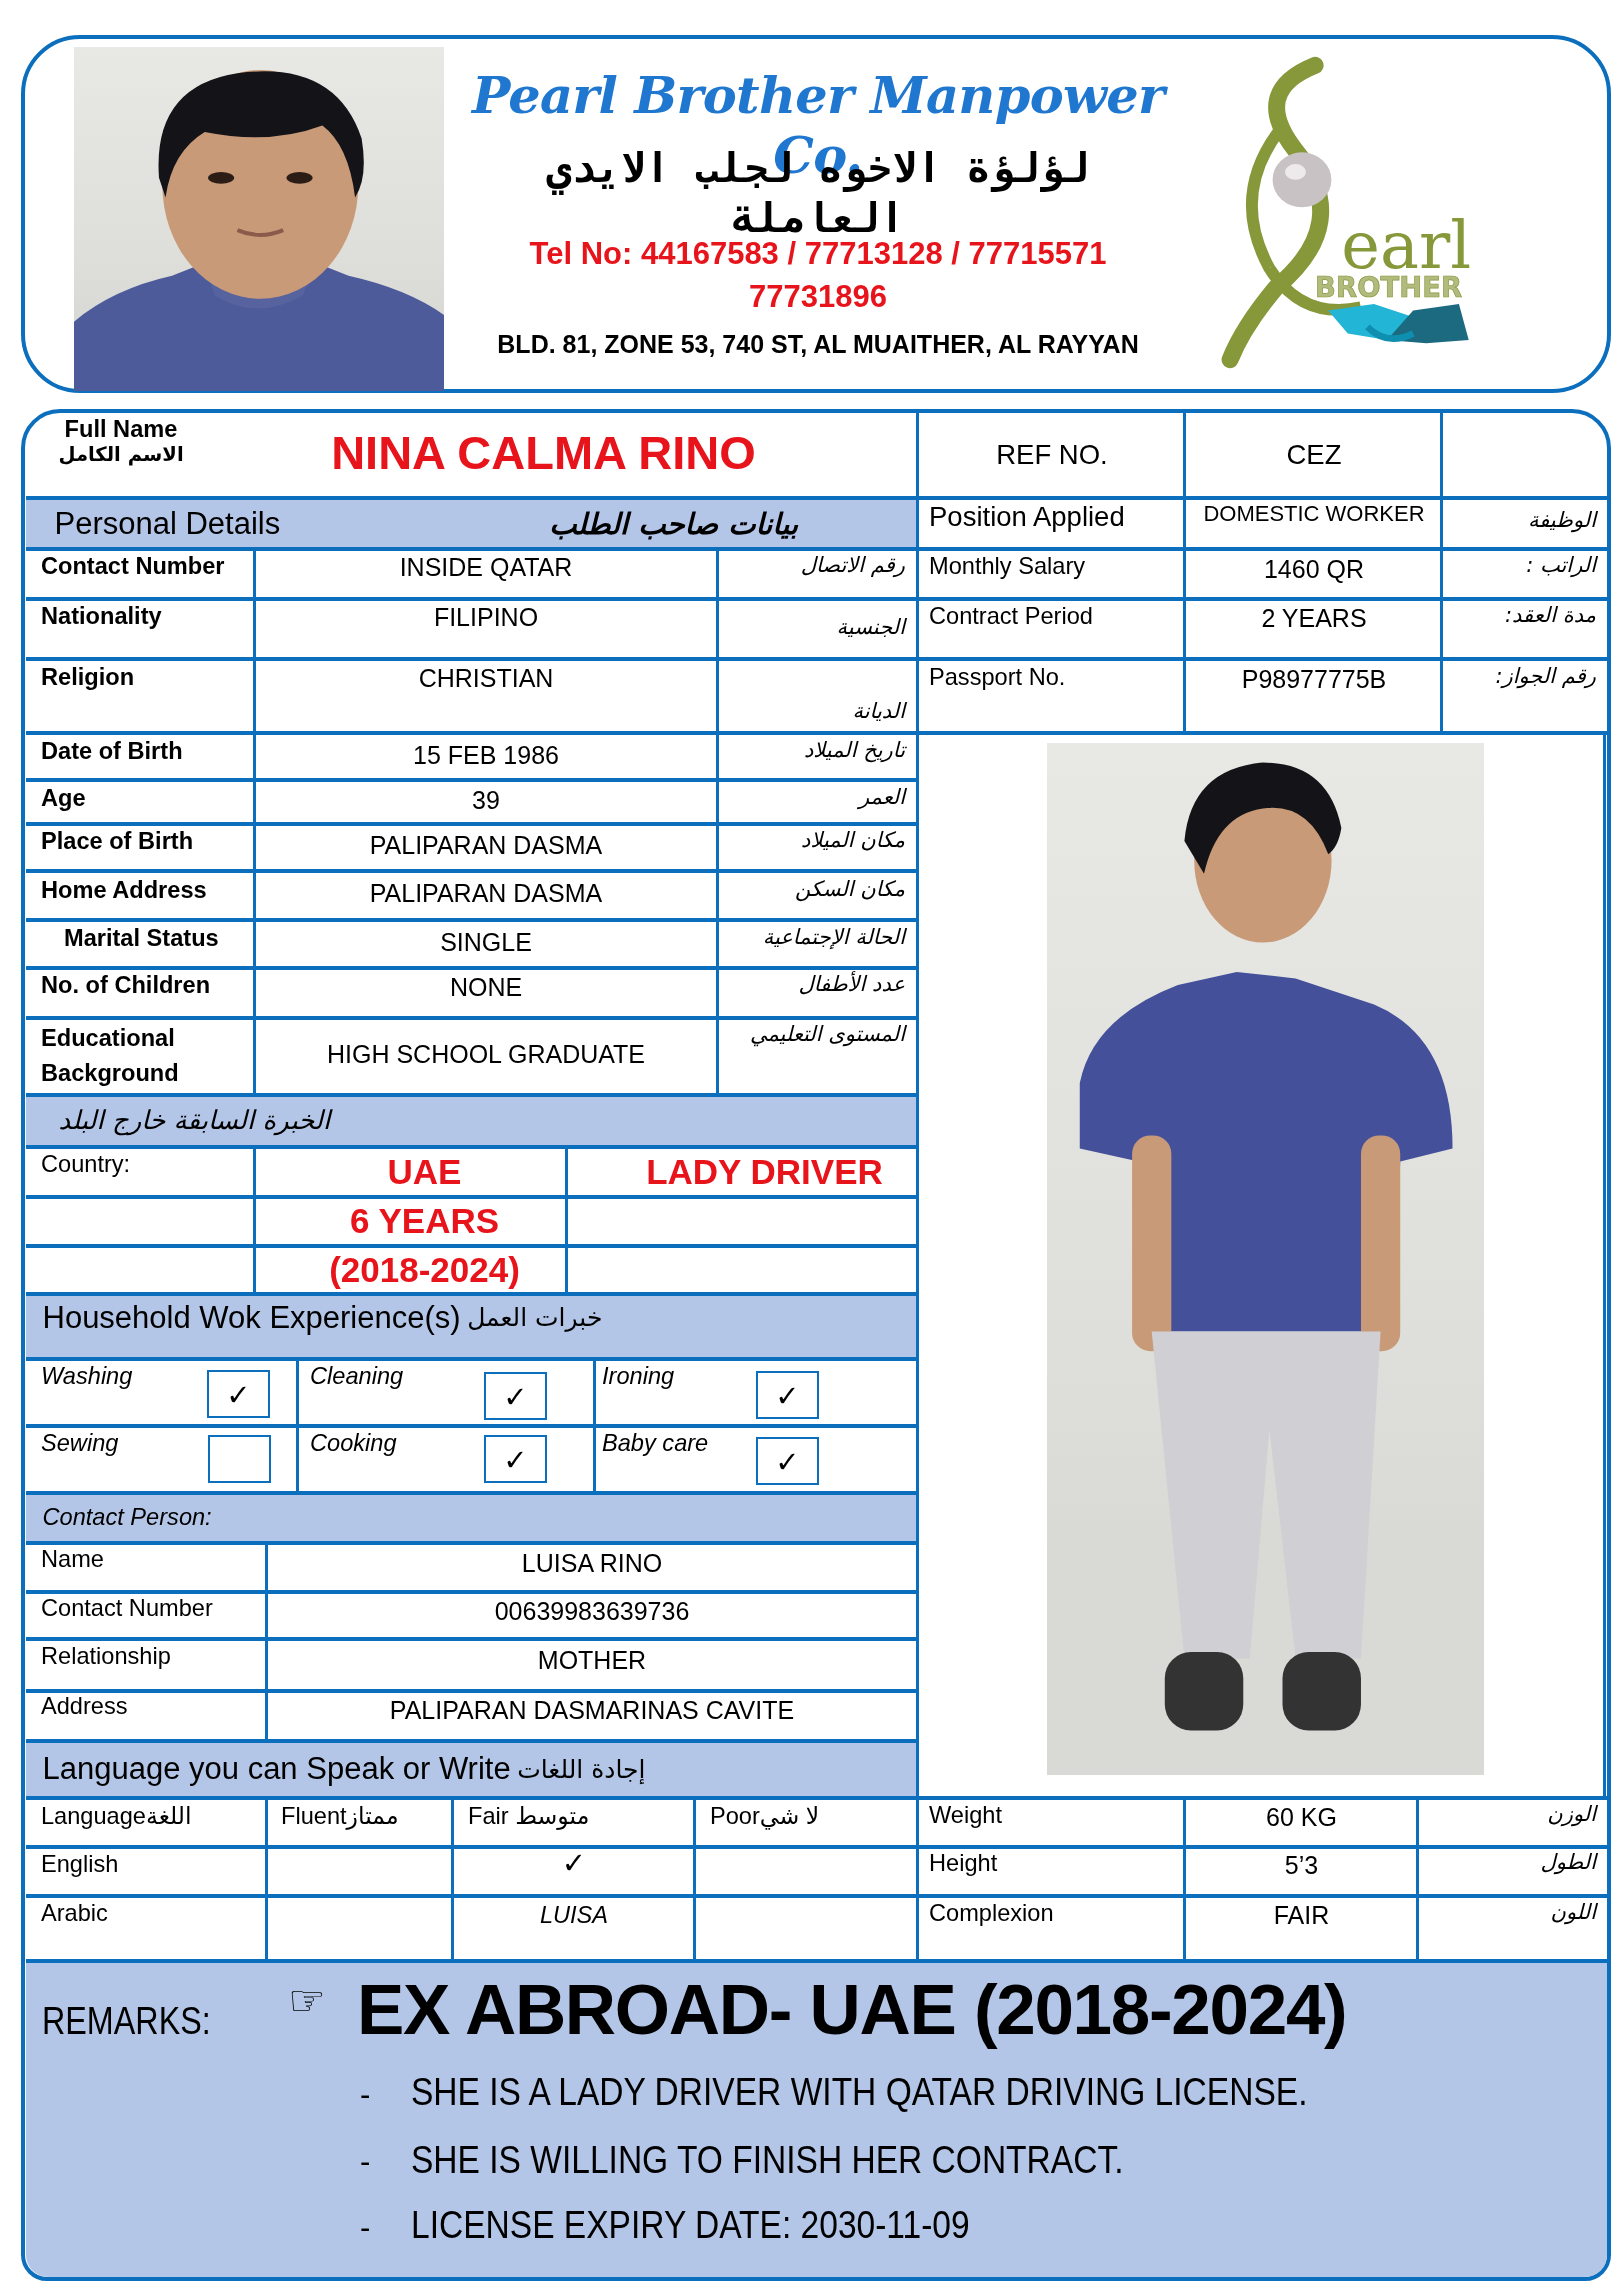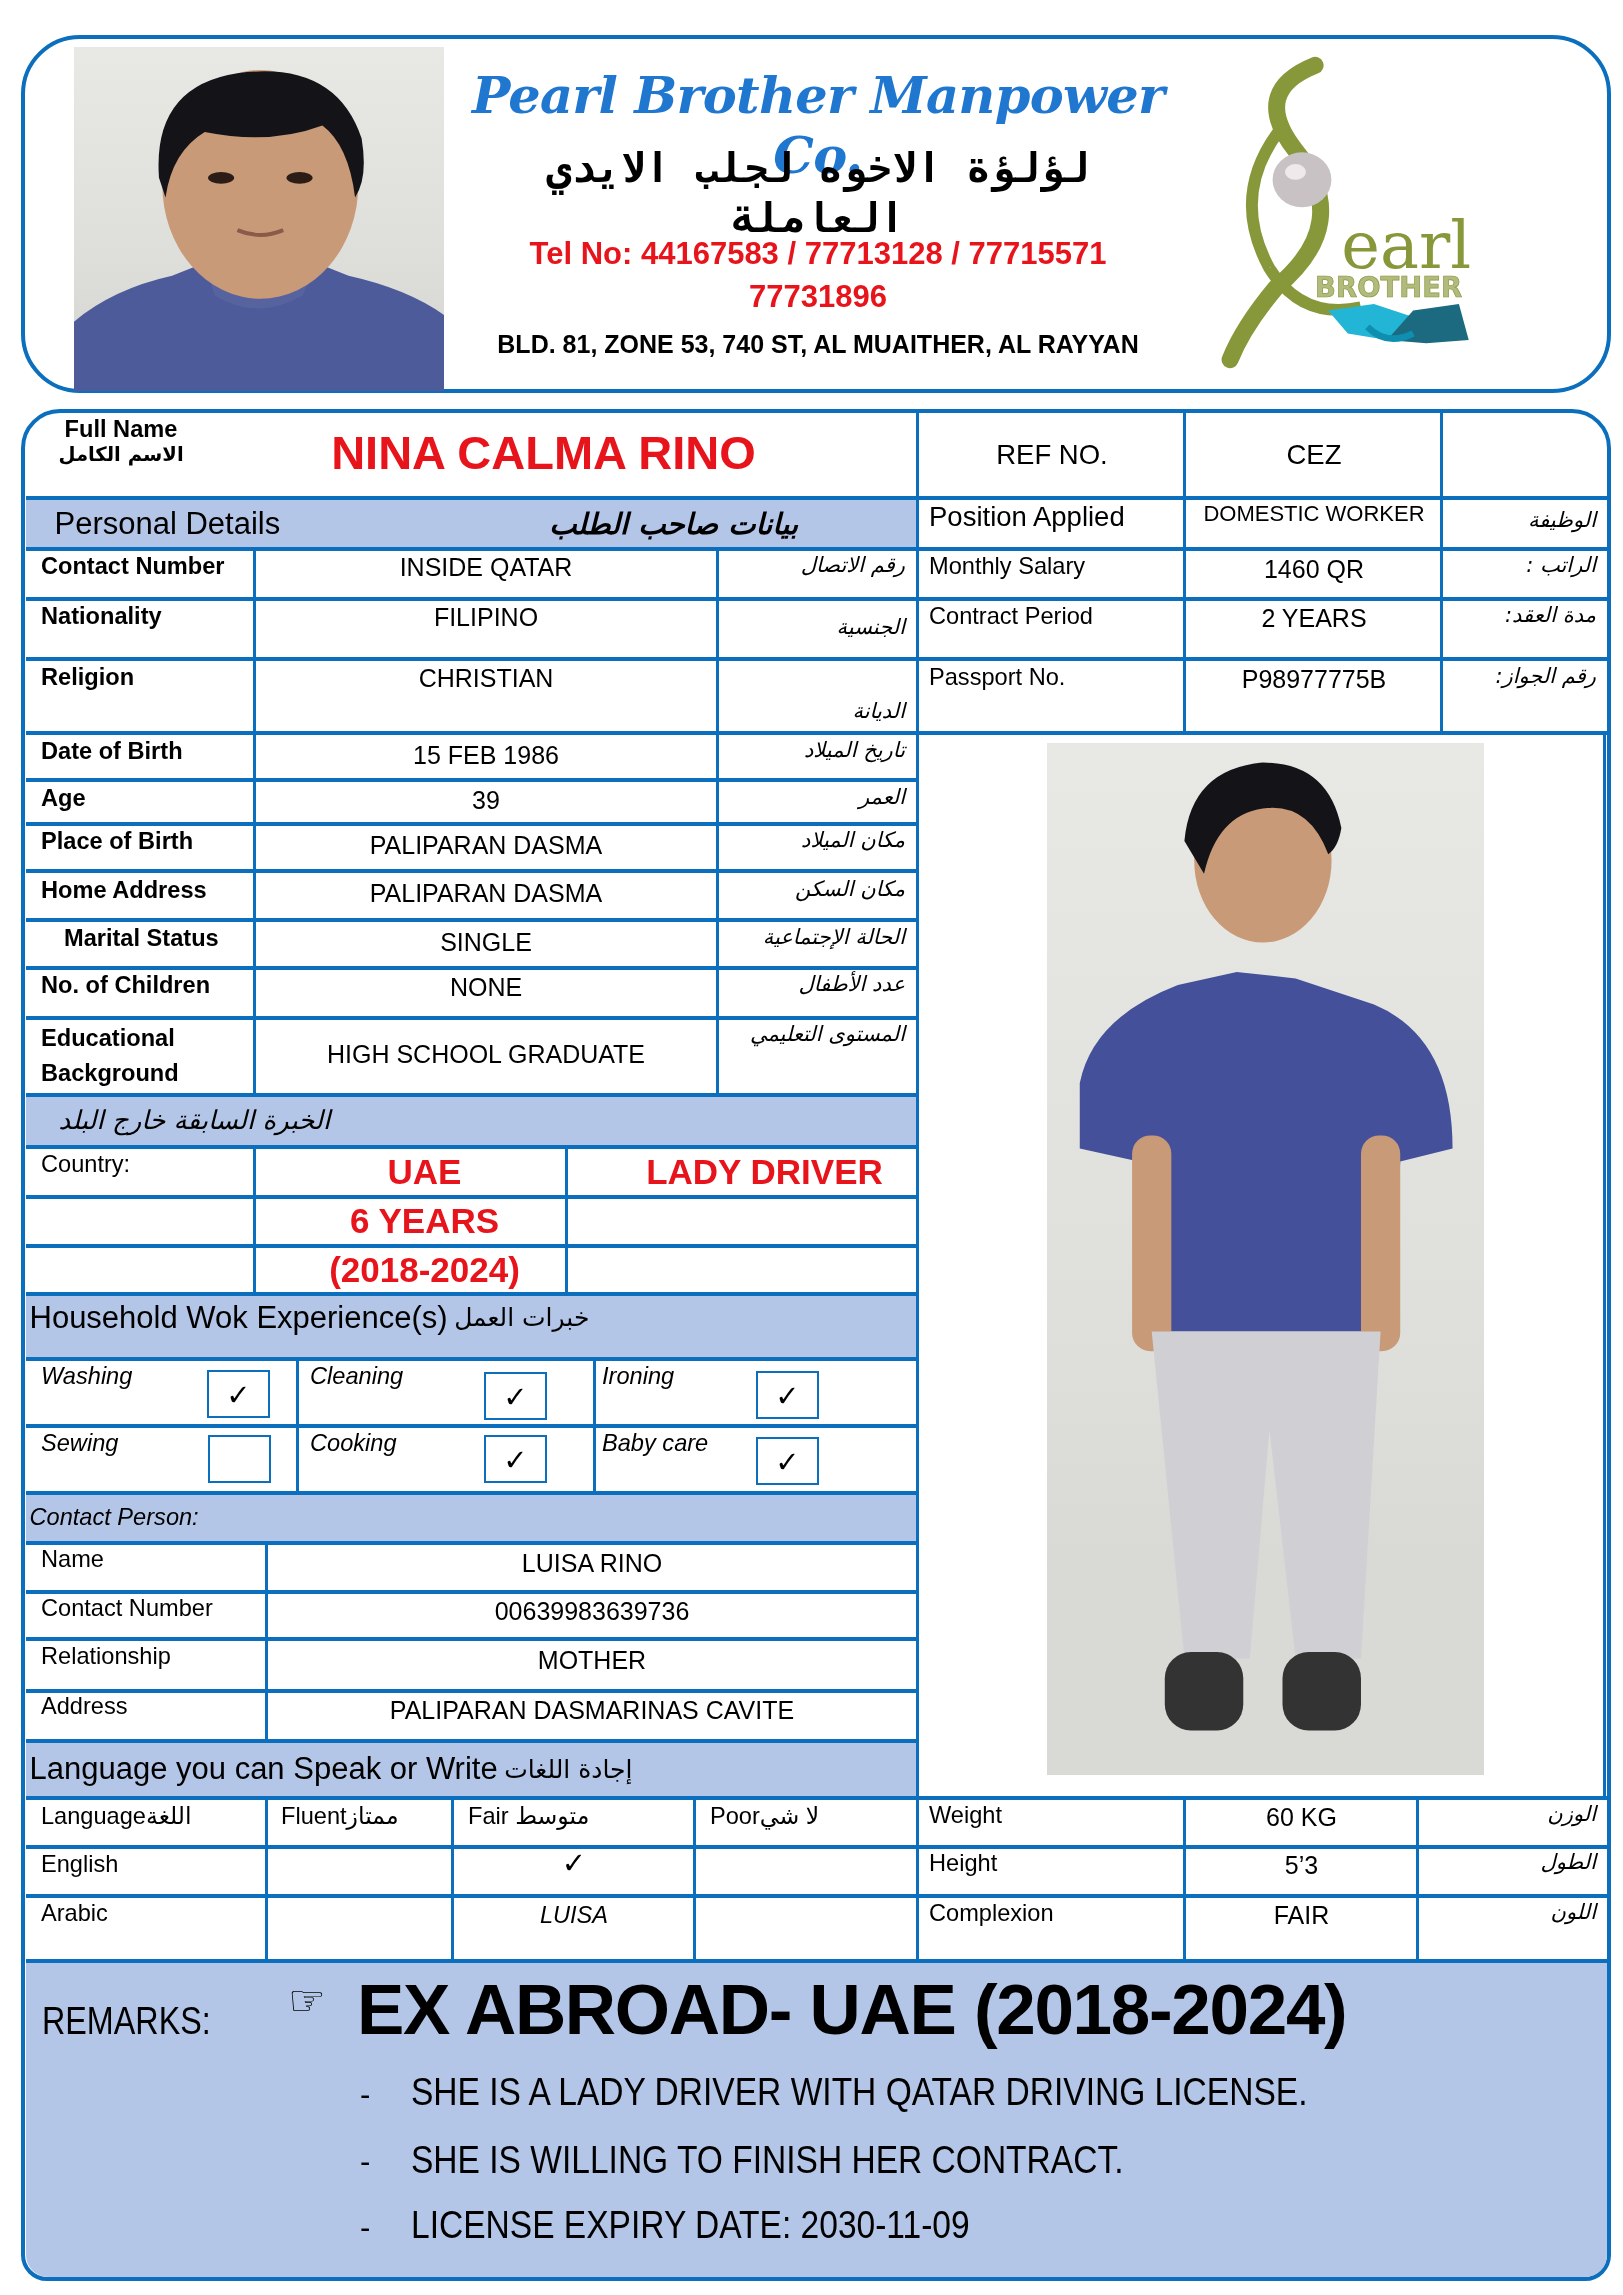--- a/index.html
+++ b/index.html
@@ -10,21 +10,21 @@
   .main-box { left:21px; top:409px; width:1590px; height:1872px; border-radius:39px 39px 26px 26px; border:4.6px solid #0b6fbd; overflow:hidden; }
   .photo { background:linear-gradient(180deg,#e8e9e4 0%,#dedfda 60%,#d3d4cf 100%); overflow:hidden; }
   .blue-fill { background:#b4c6e7; }
   .hline { position:absolute; height:3.9px; background:#0b6fbd; }
   .vline { position:absolute; width:3.3px; background:#0b6fbd; }
   .cell { position:absolute; box-sizing:border-box; display:flex; }
   .lbl-bold { font-weight:bold; font-size:23.6px; }
   .lbl { font-size:23.6px; }
   .val { font-size:25px; justify-content:center; }
   .ar { font-family:"DejaVu Sans", sans-serif; font-style:italic; font-size:21px; direction:rtl; }
-  .sec { font-size:31px; align-items:center; padding-left:4px; }
+  .sec { font-size:31px; align-items:center; padding-left:17px; }
   .red-bold { color:#e8141b; font-weight:900; font-size:35px; justify-content:center; align-items:center;padding-left:28px; }
   .chk { position:absolute; width:63px; height:48px; border:2.6px solid #0b6fbd; box-sizing:border-box;
          display:flex; align-items:flex-end; justify-content:center; font-size:29px; padding-bottom:3.9px; }
   .it { font-style:italic; font-size:23.6px; }
   .company-en { font-family:"DejaVu Serif", serif; font-style:italic; font-weight:bold; color:#1f77cf; font-size:51px; letter-spacing:-0.7px; }
   .company-ar { font-family:Liberation Mono, monospace; font-weight:bold; font-size:41px; direction:rtl; }
   .tel { color:#e8141b; font-weight:bold; font-size:31px; text-align:center; }
   .addr { font-weight:bold; font-size:25px; text-align:center; }
 </style>
 </head>

